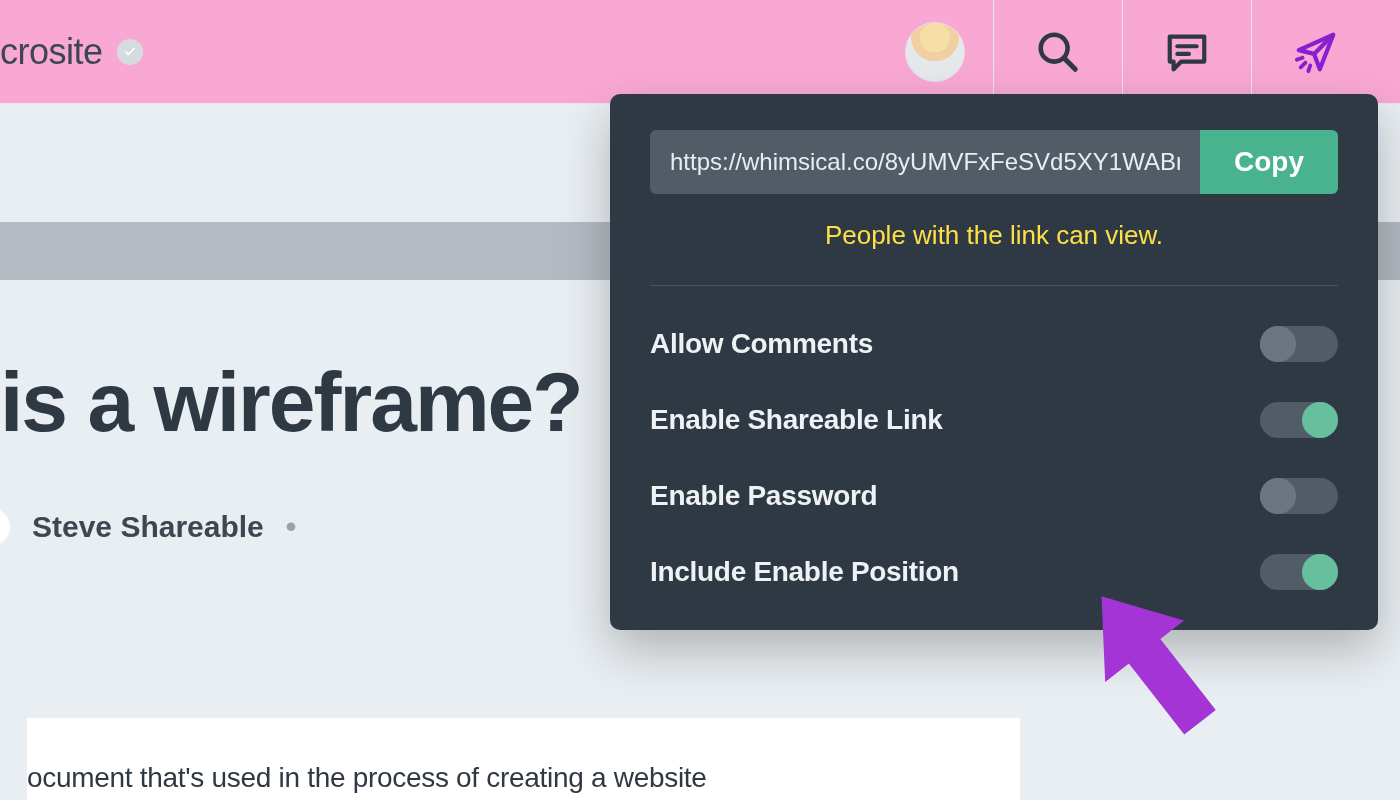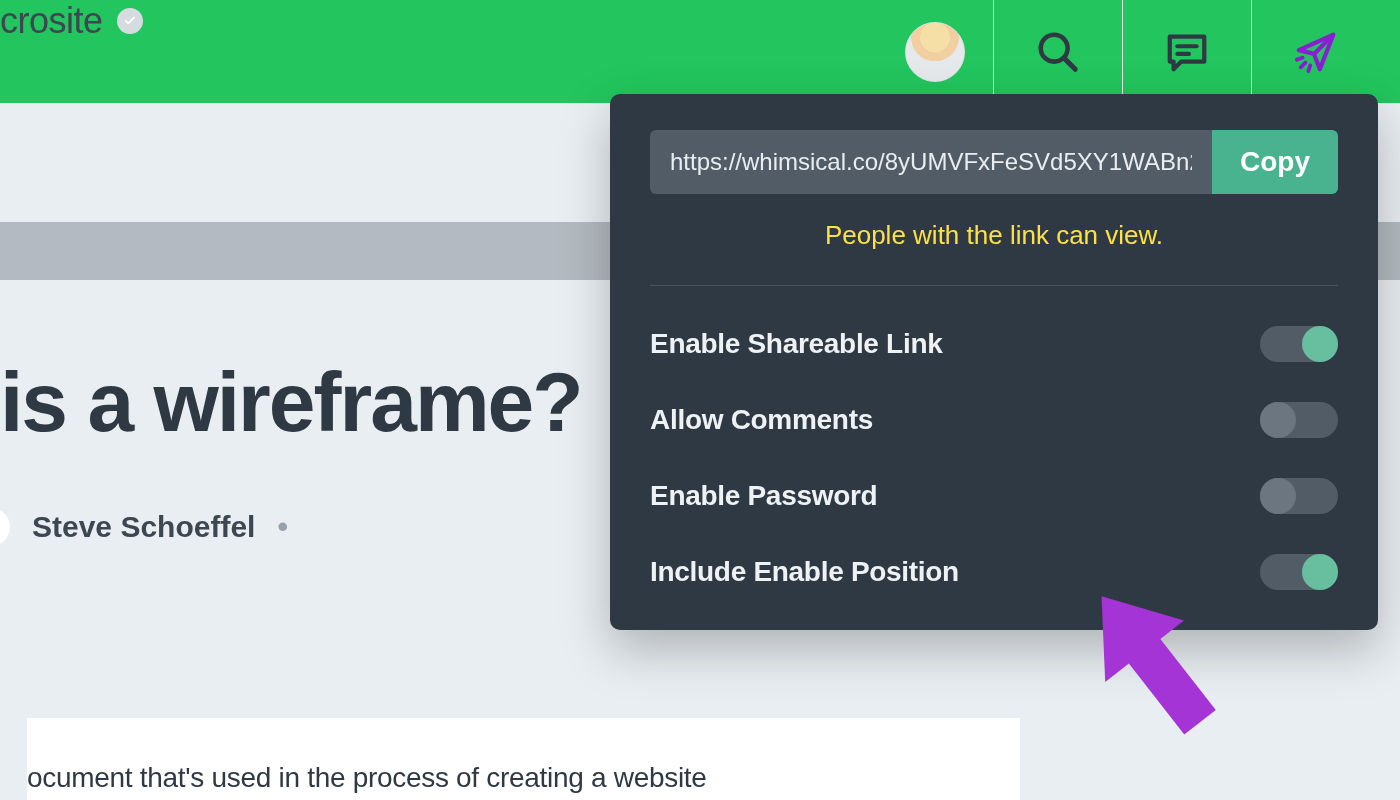--- a/index.html
+++ b/index.html
@@ -7,24 +7,24 @@
     font-family: -apple-system, BlinkMacSystemFont, "Segoe UI", Helvetica, Arial, sans-serif;
     background: #ffffff;
     width: 1400px;
     height: 800px;
     overflow: hidden;
     position: relative;
   }
   .topbar {
     height: 104px;
     display: flex;
-    align-items: flex-start;
+    align-items: center;
     justify-content: space-between;
     border-bottom: 1px solid #e6e9ec;
-    background: #22c55e;
+    background: #f9a8d4;
     padding: 0 20px 0 0;
   }
   .title-area {
     display: flex;
     align-items: center;
     gap: 14px;
     padding-left: 0;
   }
   .breadcrumb-title {
     font-size: 36px;
@@ -150,21 +150,21 @@
     background: #525c66;
     border: none;
     border-radius: 6px 0 0 6px;
     color: #e8edf1;
     font-size: 24px;
     padding: 0 20px;
     font-family: inherit;
     outline: none;
   }
   .copy-btn {
-    width: 126px;
+    width: 138px;
     height: 64px;
     background: #49b390;
     color: #fff;
     font-size: 28px;
     font-weight: 700;
     border: none;
     border-radius: 0 6px 6px 0;
     cursor: pointer;
   }
   .share-note {
@@ -259,50 +259,50 @@
     </div>
   </div>
 </div>
 
 <div class="canvas">
   <div class="canvas-band"></div>
   <div class="doc-body">
     <h1 class="doc-title">is a wireframe?</h1>
     <div class="byline">
       <div class="byline-avatar"></div>
-      <span class="byline-name">Steve Schoeffel</span>
+      <span class="byline-name">Steve Shareable</span>
       <span class="byline-dot">•</span>
     </div>
   </div>
 </div>
 
 <div class="below">
   <div class="below-text">ocument that's used in the process of creating a website</div>
 </div>
 
 <div class="popover">
   <div class="share-row">
     <input class="share-url" type="text" readonly="" value="https://whimsical.co/8yUMVFxFeSVd5XY1WABn2a#2U" style="">
     <button class="copy-btn">Copy</button>
   </div>
   <div class="share-note">People with the link can view.</div>
 
+  <div class="option-row">
+    <span class="option-label">Allow Comments</span>
+    <div class="toggle">
+        <div class="knob"></div>
+      </div>
+  </div>
   <div class="option-row">
     <span class="option-label">Enable Shareable Link</span>
     <div class="toggle on">
         <div class="knob"></div>
       </div>
   </div>
   <div class="option-row">
-    <span class="option-label">Allow Comments</span>
-    <div class="toggle">
-        <div class="knob"></div>
-      </div>
-  </div>
-  <div class="option-row">
     <span class="option-label">Enable Password</span>
     <div class="toggle">
         <div class="knob"></div>
       </div>
   </div>
   <div class="option-row">
     <span class="option-label">Include Enable Position</span>
     <div class="toggle on">
         <div class="knob"></div>
       </div>

